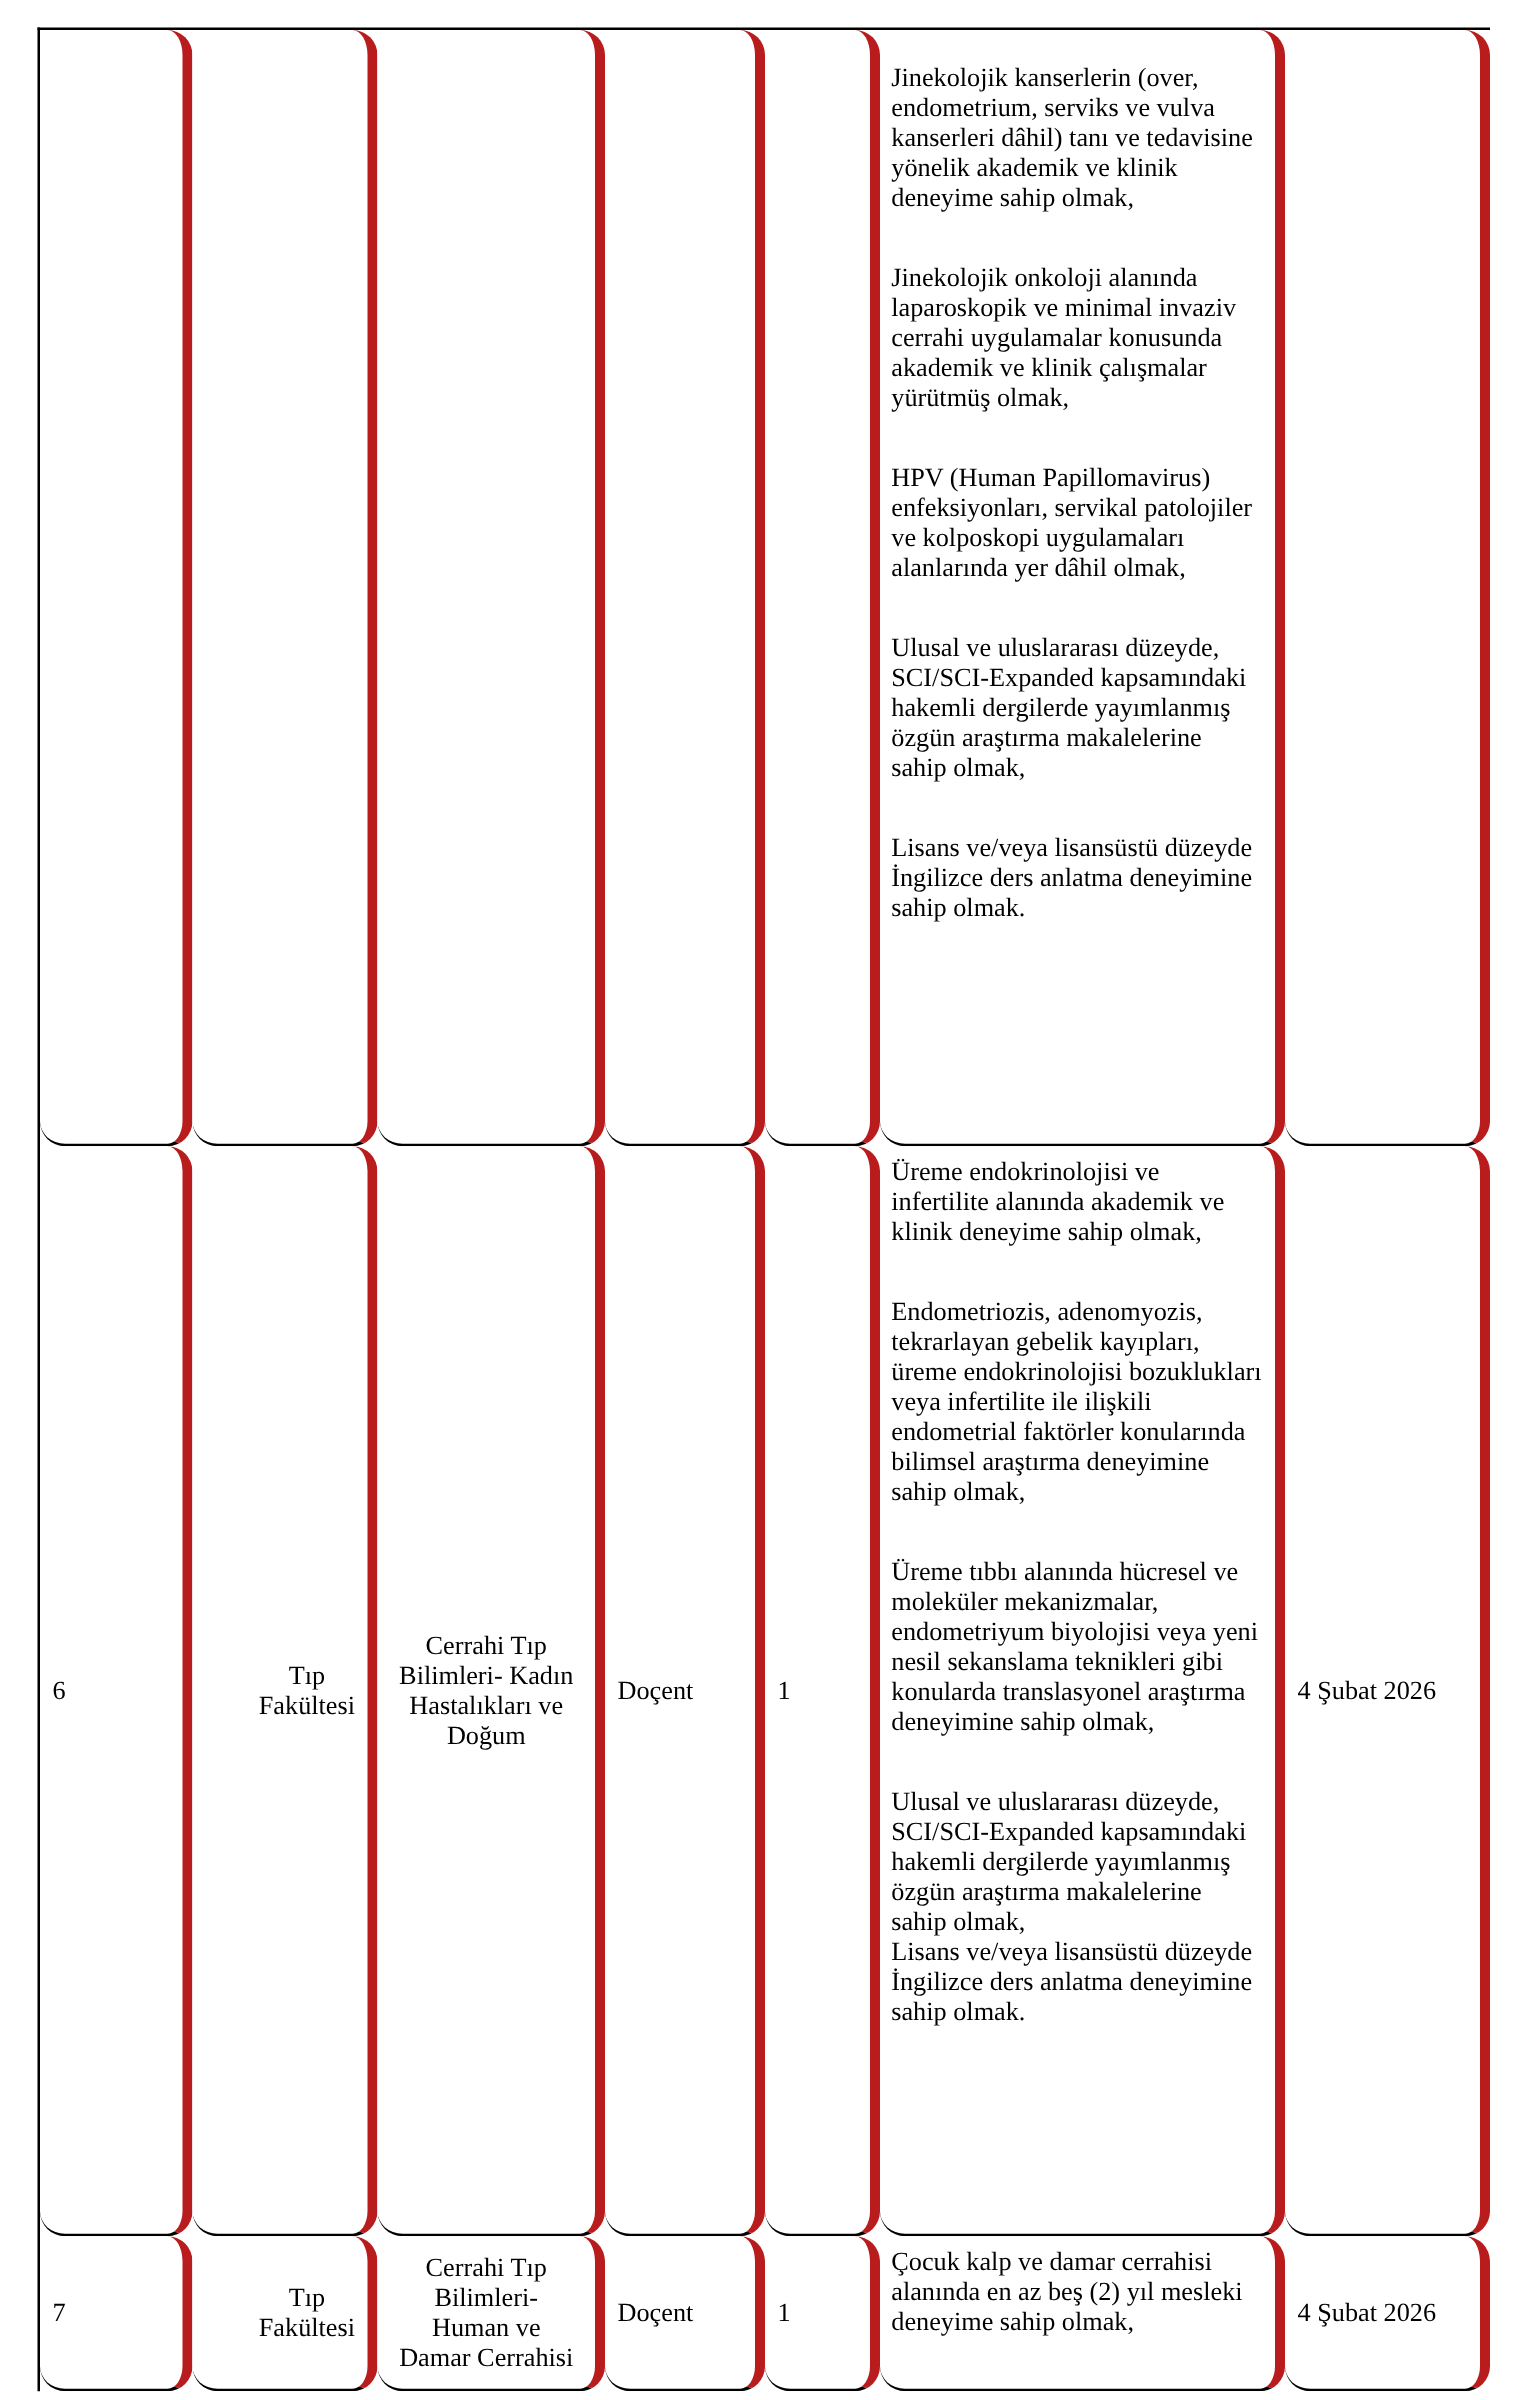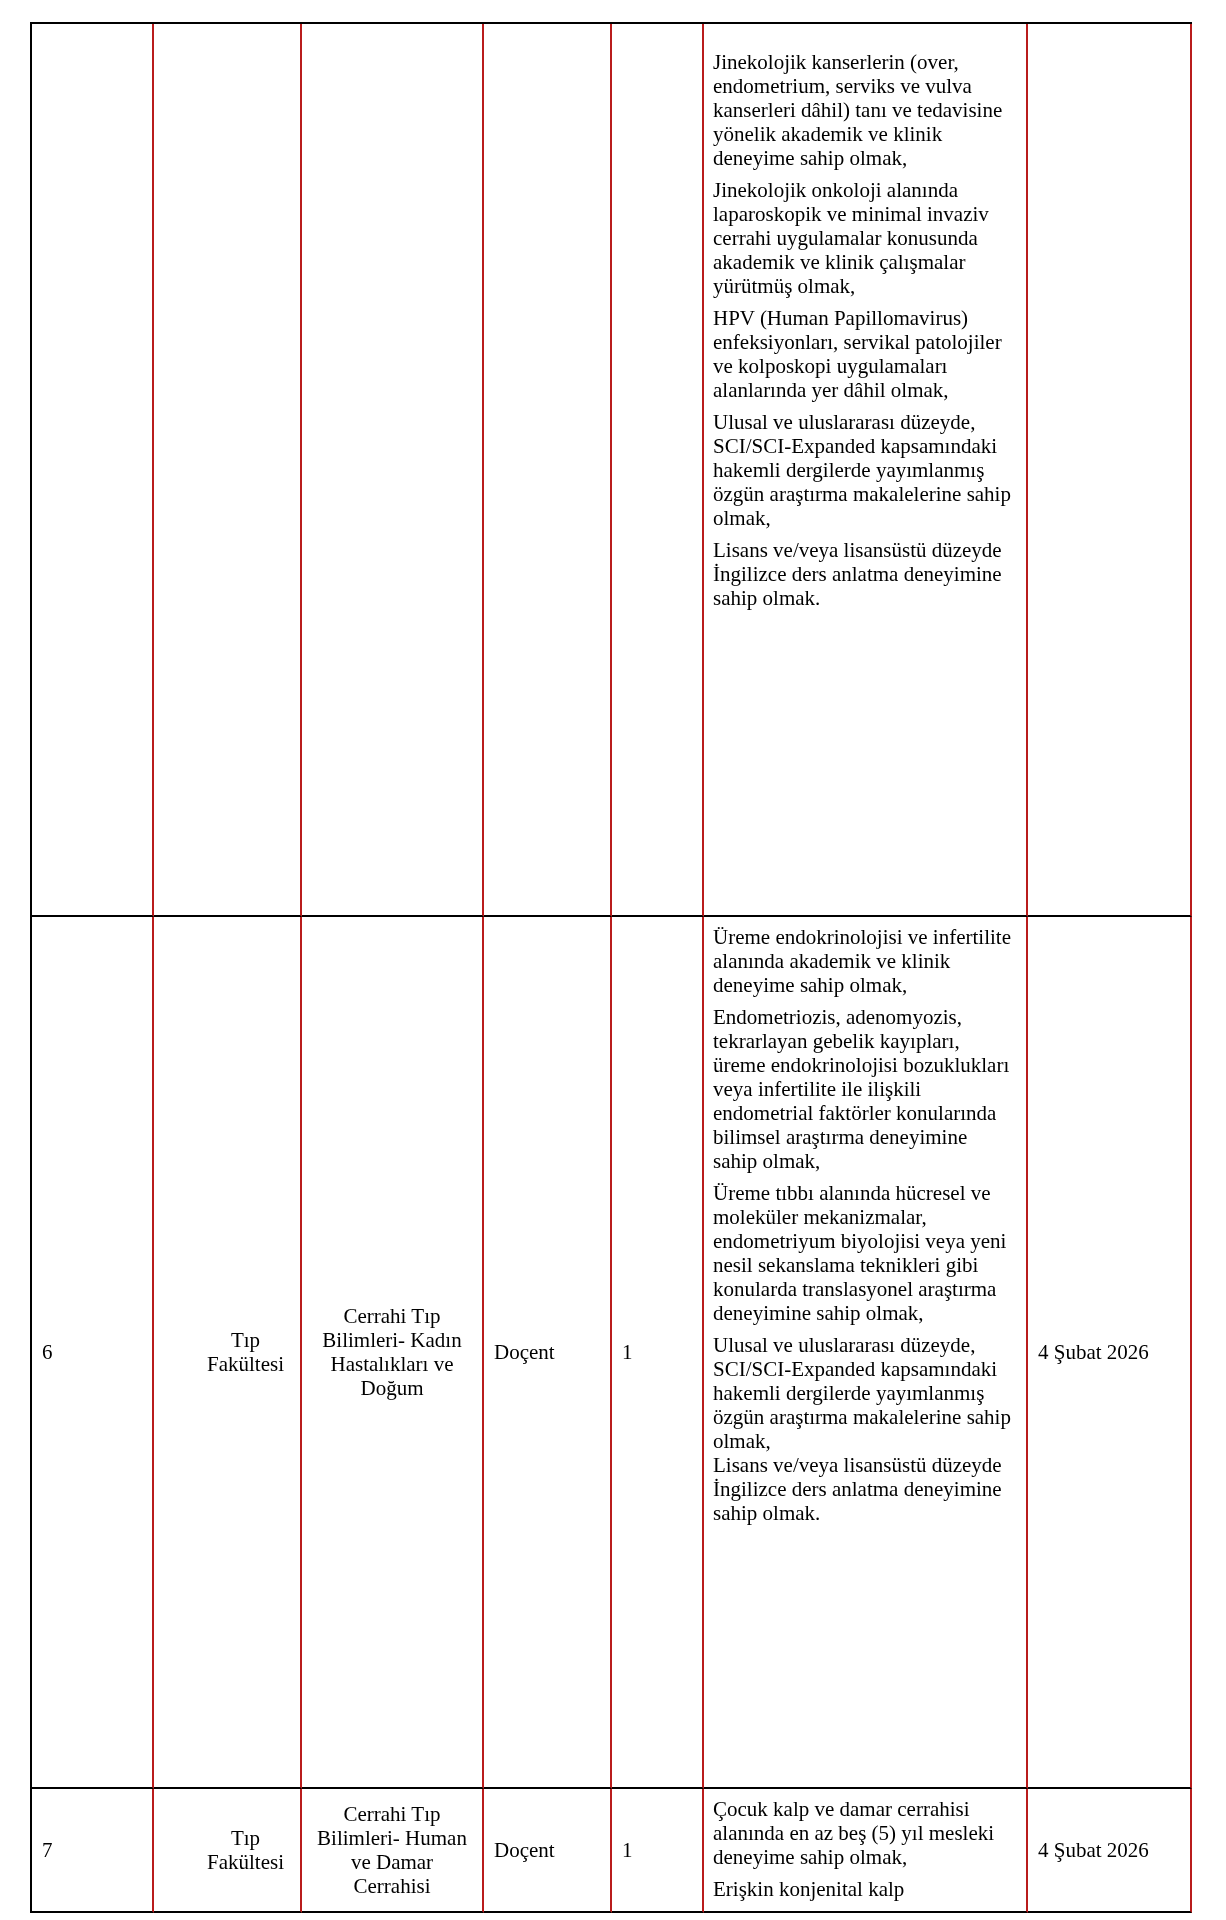--- a/index.html
+++ b/index.html
@@ -14,41 +14,42 @@
   .doc-table {
     position:absolute; left:30px; top:22px;
     display:grid;
     grid-template-columns:122px 148px 182px 128px 92px 324px 164px;
     grid-template-rows:893px 872px 124px;
     border-top:2px solid #000;
     border-left:2px solid #000;
     background:#fff;
   }
   .cell {
-    border-right:2px solid #b91c1c;
+    border-right:8px solid #b91c1c;
     border-bottom:2px solid #000;
     box-sizing:border-box;
     overflow:hidden;
     font-size:21px;
     line-height:24px;
+    border-radius:20px;
   }
   .cell.center {
     display:flex; align-items:center; justify-content:flex-start;
     text-align:center;
   }
   .cell.center .inner { padding:0 10px; }
   .cell.center .inner.narrow { padding:0 20px;margin-left:33px; }
   .cell.center .inner.dept { padding:0 13px; }
   .cell.req {
     padding:8px 10px 8px 9px;
     text-align:left;
   }
   .cell.req.first { padding-top:26px; }
   .para { white-space:pre-line; }
-  .para + .para { margin-top:8px; }
+  .para + .para { margin-top:40px; }
 </style>
 </head>
 <body>
 
 <div class="doc-table">
 
   <div class="cell center">
     <div class="inner"></div>
   </div>
   <div class="cell center">
@@ -109,20 +110,20 @@
   <div class="cell center">
     <div class="inner dept">Cerrahi Tıp Bilimleri- Human ve Damar Cerrahisi</div>
   </div>
   <div class="cell center">
     <div class="inner">Doçent</div>
   </div>
   <div class="cell center">
     <div class="inner">1</div>
   </div>
   <div class="cell req">
-      <div class="para">Çocuk kalp ve damar cerrahisi alanında en az beş (5) yıl mesleki deneyime sahip olmak,</div>
+      <div class="para">Çocuk kalp ve damar cerrahisi alanında en az beş (2) yıl mesleki deneyime sahip olmak,</div>
       <div class="para">Erişkin konjenital kalp</div>
     </div>
   <div class="cell center">
     <div class="inner">4 Şubat 2026</div>
   </div>
 
 </div>
 
 </body></html>

